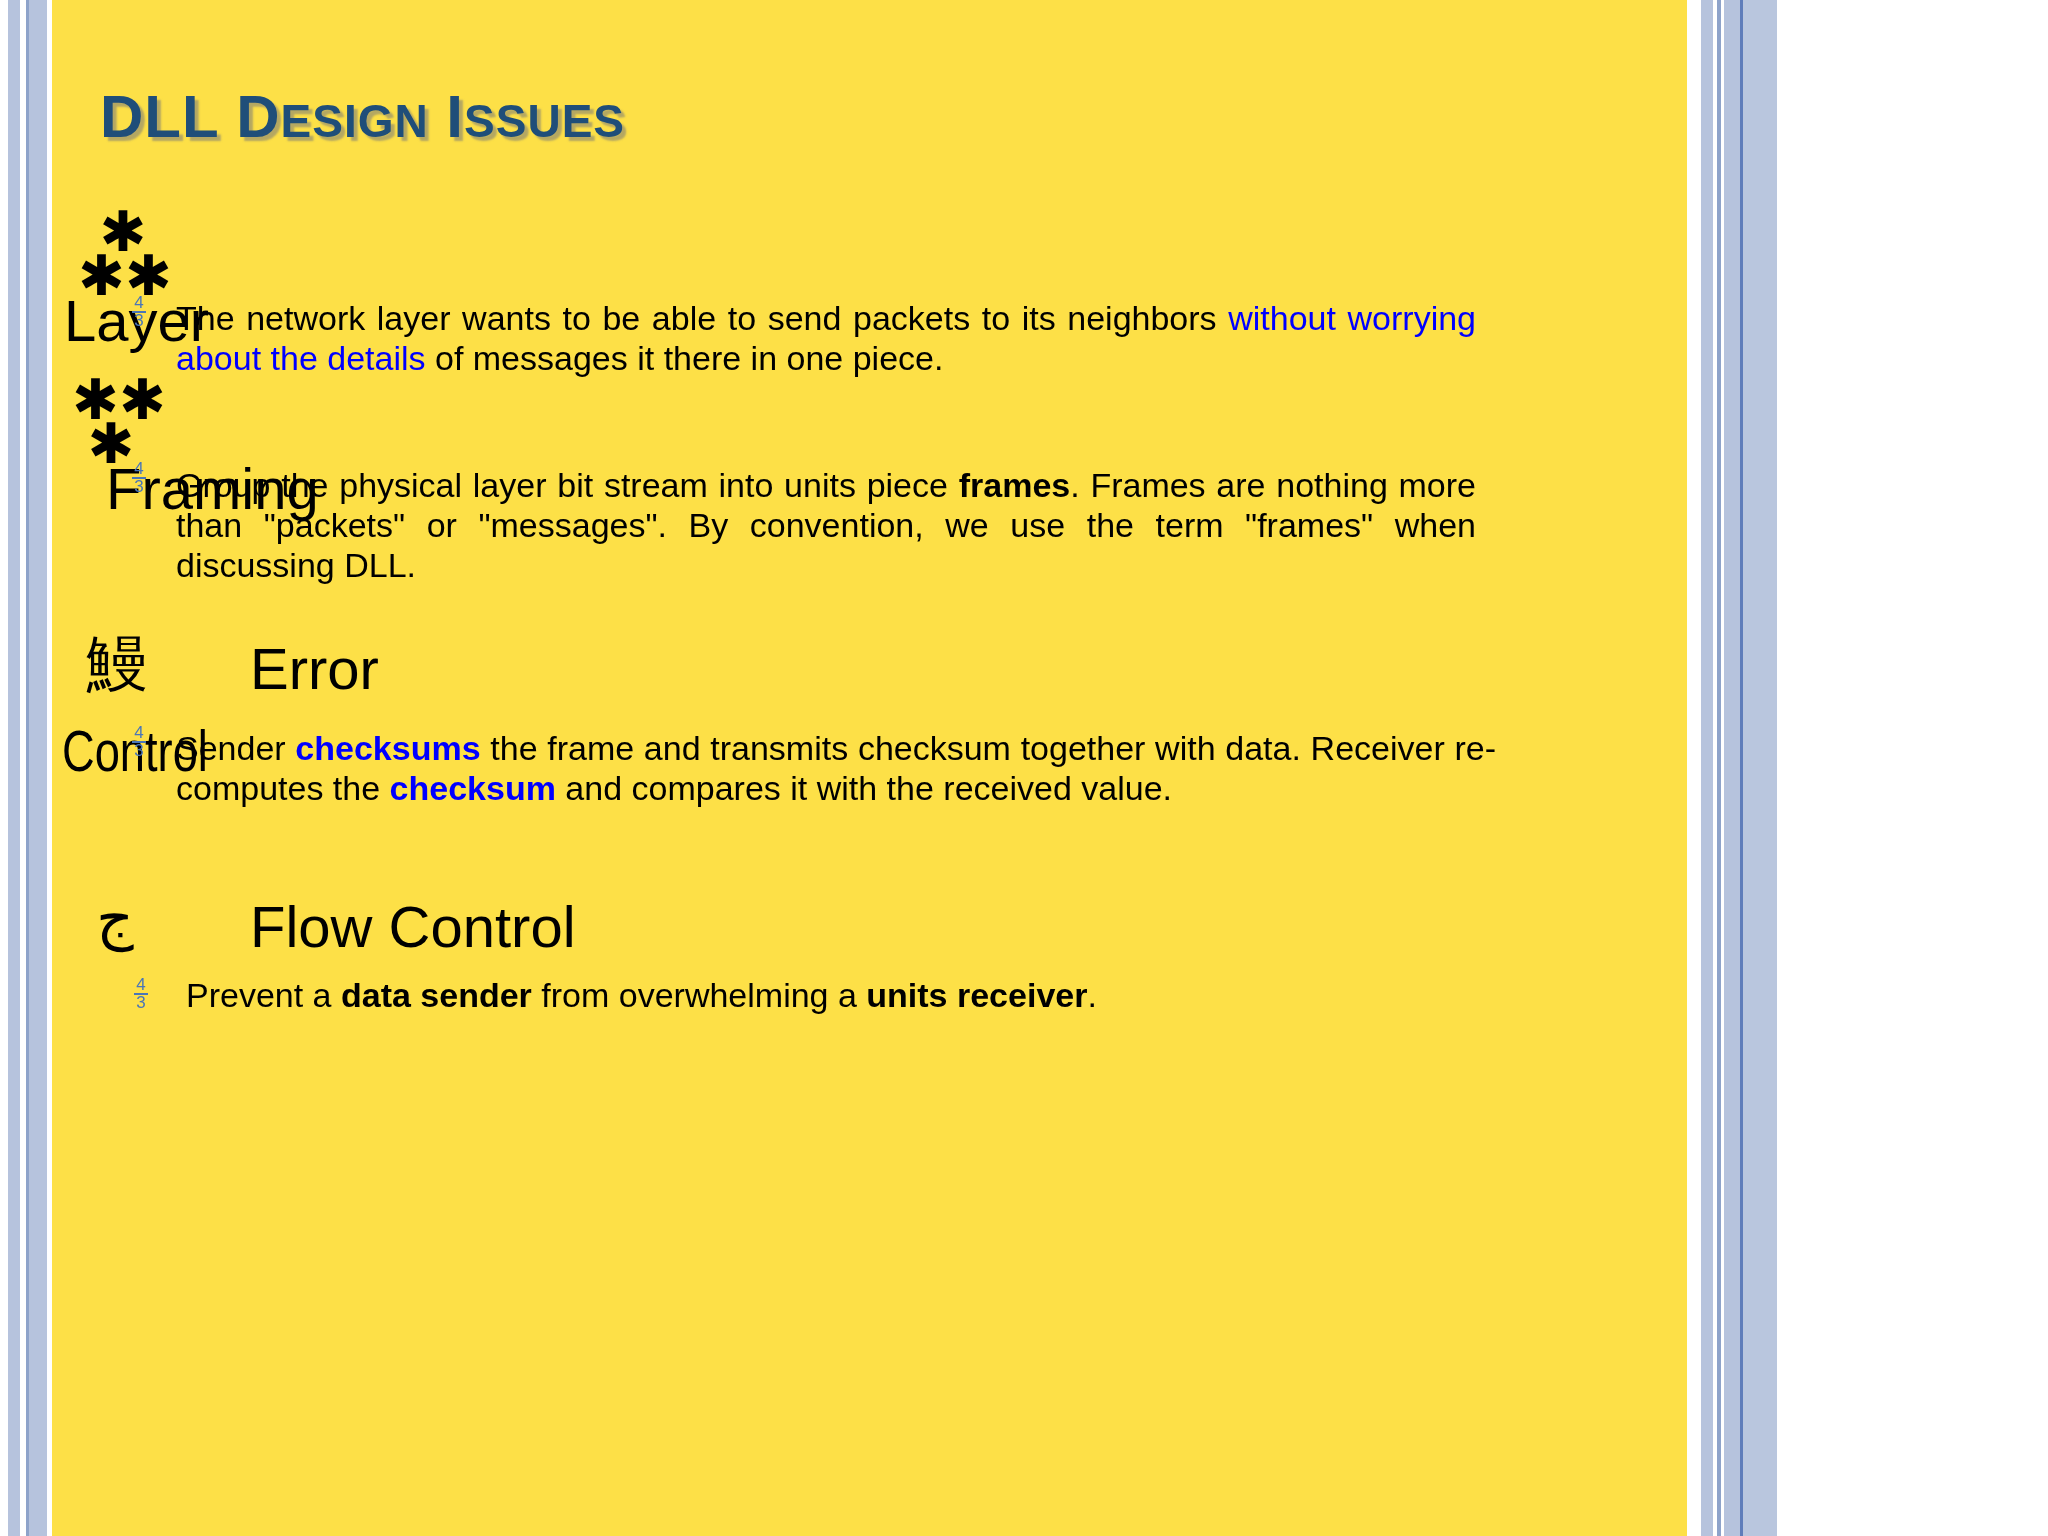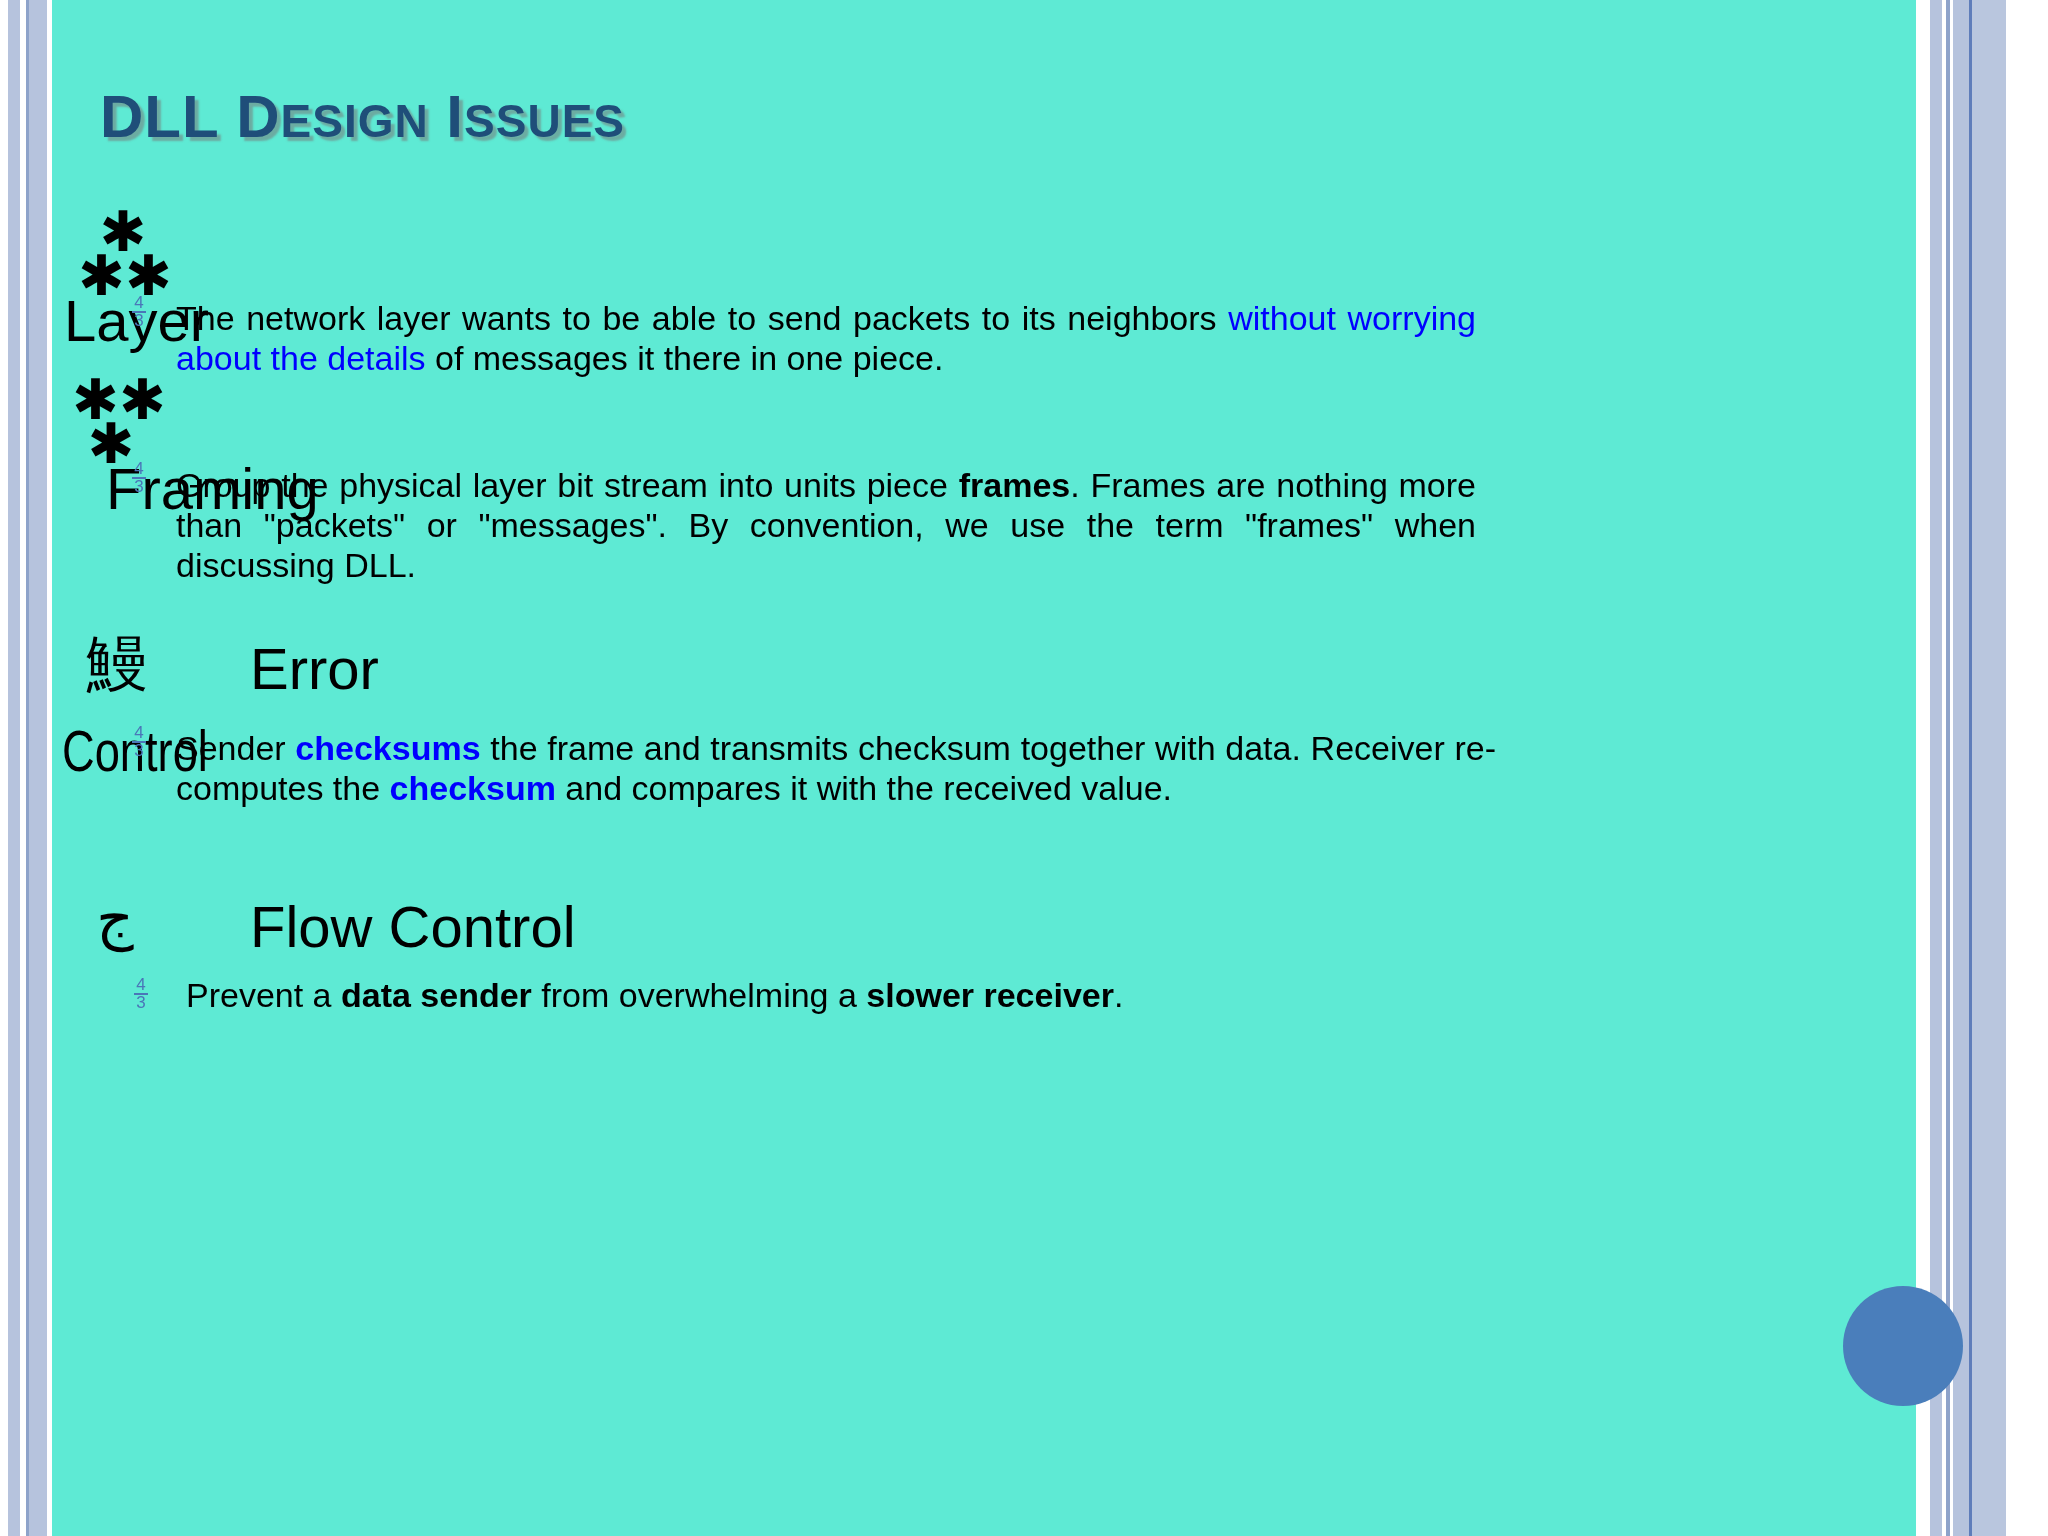--- a/index.html
+++ b/index.html
@@ -5,23 +5,23 @@
   html, body {
     margin: 0;
     padding: 0;
     background: #ffffff;
   }
   body {
     font-family: "Liberation Sans", sans-serif;
   }
   #slide {
     position: relative;
-    width: 2006px;
+    width: 1777px;
     height: 1536px;
-    background: #5eead4;
+    background: #fde047;
     overflow: hidden;
     text-decoration: underline;
   }
 
   
   .edge {
     position: absolute;
     top: 0;
     height: 100%;
   }
@@ -197,18 +197,18 @@
 
   <div class="headline" style="left:250px; top:898px;">Flow Control</div>
 
   <div class="frac" style="left:130px; top:978px;">
     <span class="num">4</span>
     <span class="bar"></span>
     <span class="den">3</span>
   </div>
 
   <div class="body-para" style="left:186px; top:975px; width:1320px; text-align:left;">
-    <span>Prevent a </span><b>data sender</b><span> from overwhelming a </span><b>slower receiver</b><span>.</span>
+    <span>Prevent a </span><b>data sender</b><span> from overwhelming a </span><b>units receiver</b><span>.</span>
   </div>
 
   <div id="corner-circle"></div>
 
 </div>
 
 </body></html>

